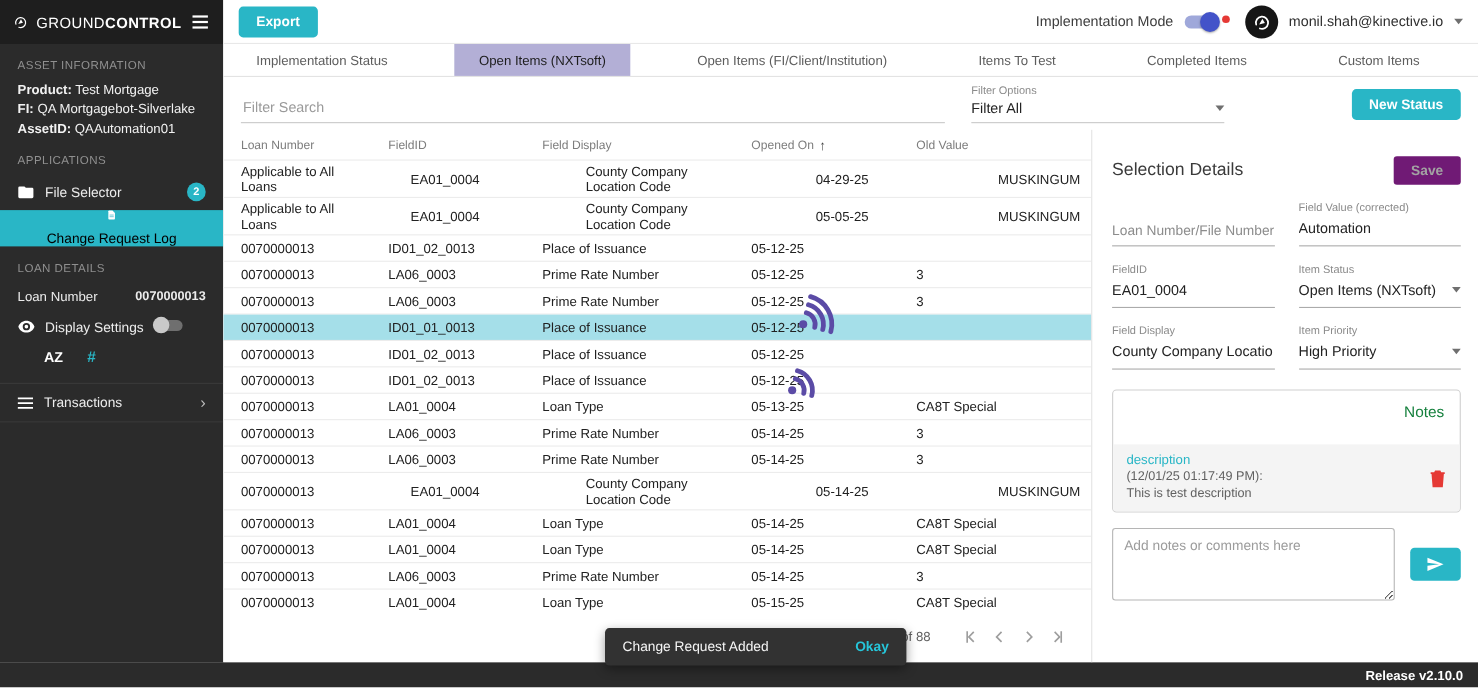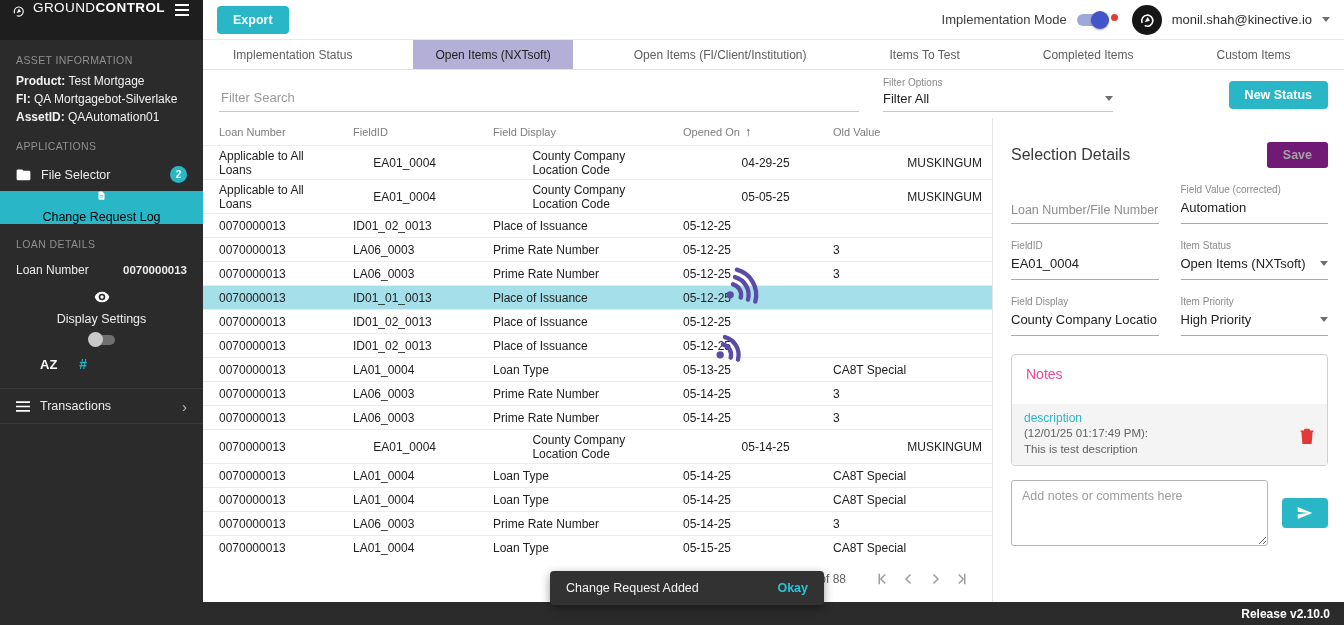--- a/index.html
+++ b/index.html
@@ -1,21 +1,21 @@
 <!DOCTYPE html>
 <html><head>
 <meta charset="utf-8">
 <style>
   * { box-sizing: border-box; margin: 0; padding: 0; }
   html,body { width:1344px; height:625px; overflow:hidden; }
   body { font-family: "Liberation Sans", "DejaVu Sans", sans-serif; background:#fff; position:relative; }
 
   
   .topbar { height:40px; display:flex; }
-  .logo-area { width:203px; background:#1e1e1e; color:#fff; display:flex; padding:0 12px; gap:8px; flex:none; }
+  .logo-area { width:203px; background:#1e1e1e; color:#fff; display:flex; align-items:center; padding:0 12px; gap:8px; flex:none; }
   .logo-text { font-size:13.5px; letter-spacing:.4px; white-space:nowrap; }
   .logo-text .lt1 { font-weight:400; }
   .logo-text .lt2 { font-weight:800; }
   .hamburger { margin-left:auto; display:flex; flex-direction:column; gap:3px; cursor:pointer; padding:4px 2px; }
   .hamburger span { display:block; width:14px; height:2px; background:#fff; }
   .topbar-main { flex:1; background:#fff; display:flex; align-items:center; padding:0 14px; border-bottom:1px solid #e8e8e8; }
   .btn-teal { background:#29b6c6; color:#fff; border:none; border-radius:4px; font-size:12.5px; font-weight:700; padding:7px 16px; cursor:pointer; font-family:inherit; }
   .tb-right { margin-left:auto; display:flex; align-items:center; gap:10px; }
   .impl-label { font-size:13px; color:#3c3c3c; }
   .switch { position:relative; width:30px; height:12px; border-radius:7px; background:#9fa8da; flex:none; cursor:pointer; }
@@ -32,21 +32,21 @@
   
   .sidebar { width:203px; flex:none; background:#2b2b2b; color:#ececec; overflow:hidden; }
   .section-label { padding:14px 16px 6px; font-size:10.5px; color:#909090; letter-spacing:.4px; }
   .info-line { padding:2px 16px; font-size:12px; color:#f2f2f2; white-space:nowrap; }
   .info-line b { font-weight:700; }
   .nav-item { display:flex; align-items:center; height:33px; padding:0 16px; font-size:12.5px; color:#ececec; cursor:pointer; gap:10px; }
   .nav-item.active { background:#29b6c6; color:#000000;flex-direction:column; }
   .badge { margin-left:auto; background:#29b6c6; color:#fff; width:17px; height:17px; border-radius:50%; font-size:10px; font-weight:700; display:flex; align-items:center; justify-content:center; }
   .loan-row { display:flex; padding:7px 16px; font-size:12px; align-items:center; }
   .loan-row .val { margin-left:auto; font-weight:700; font-size:11.5px; }
-  .disp-row { display:flex; align-items:center; gap:9px; padding:7px 16px; font-size:12.5px;flex-direction:column; }
+  .disp-row { display:flex; align-items:flex-start; gap:9px; padding:7px 16px; font-size:12.5px; }
   .mini-switch { position:relative; width:26px; height:10px; border-radius:6px; background:#6f6f6f; flex:none; cursor:pointer; }
   .mini-switch .knob { position:absolute; top:-3px; left:-1px; width:15px; height:15px; border-radius:50%; background:#c9c9c9; }
   .sort-row { display:flex; align-items:center; gap:22px; padding:4px 16px 6px 40px; }
   .sort-az { color:#fff; font-weight:700; font-size:13px; cursor:pointer; }
   .sort-num { color:#29b6c6; font-weight:700; font-size:14px; cursor:pointer; }
   .trans-row { margin-top:10px; border-top:1px solid #3a3a3a; border-bottom:1px solid #3a3a3a; height:36px; display:flex; align-items:center; gap:10px; padding:0 16px; font-size:12.5px; cursor:pointer; }
   .trans-chevron { margin-left:auto; color:#bdbdbd; font-size:15px; }
 
   
   .main { flex:1; display:flex; flex-direction:column; background:#fff; min-width:0; }
@@ -94,21 +94,21 @@
   .details { flex:1; border-left:1px solid #e3e3e3; padding:24px 16px 10px 18px; overflow:hidden; }
   .details-head { display:flex; align-items:center; justify-content:space-between; margin-bottom:16px; }
   .details-title { font-size:16px; color:#3a3a3a; }
   .btn-save { background:#701a75; color:#a3a3a3; border:none; border-radius:3px; font-size:12.5px; font-weight:600; padding:6px 16px; font-family:Liberation Sans, sans-serif; }
   .fields { display:grid; grid-template-columns:1fr 1fr; column-gap:22px; row-gap:16px; }
   .field { position:relative; height:40px; border-bottom:1px solid #ababab; }
   .f-label { font-size:10px; color:#8a8a8a; }
   .f-value { font-size:13px; color:#222; margin-top:5px; white-space:nowrap; overflow:hidden; display:flex; align-items:center; justify-content:space-between; }
   .field.empty .f-label { position:absolute; bottom:6px; font-size:12.5px; color:#8c8c8c; }
   .notes-card { margin-top:18px; border:1px solid #cfcfcf; border-radius:4px; overflow:hidden; }
-  .notes-title { padding:11px 14px 9px; font-size:14px; color:#ec4899; }
+  .notes-title { padding:11px 14px 9px; font-size:14px; color:#15803d;text-align:right; }
   .note-item { display:flex; align-items:center; background:#f4f4f4; padding:6px 12px 8px;margin-top:13px; }
   .note-text { font-size:11.5px; color:#616161; line-height:1.35; }
   .note-title { color:#29b6c6; font-size:12px; }
   .trash { margin-left:auto; cursor:pointer; flex:none; padding-top:8px; }
   .comment-row { margin-top:14px; display:flex; align-items:center;justify-content:space-between; }
   .comment-box { flex:1; height:66px; border:1px solid #b5b5b5; border-radius:3px; padding:8px 10px; font-size:12.5px; font-family:inherit; color:#333; resize:both; outline:none; }
   .comment-box::placeholder { color:#9c9c9c; }
   .btn-send { width:46px; height:30px; background:#29b6c6; border:none; border-radius:4px; margin-left:14px; display:flex; align-items:center; justify-content:center; cursor:pointer; }
 
   

